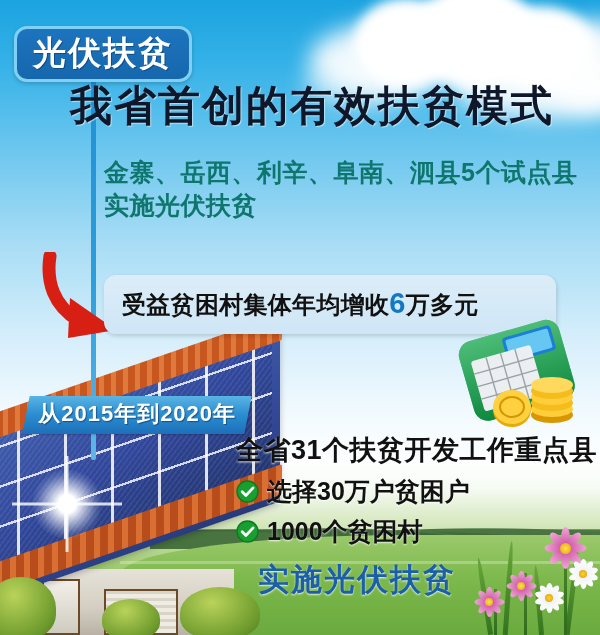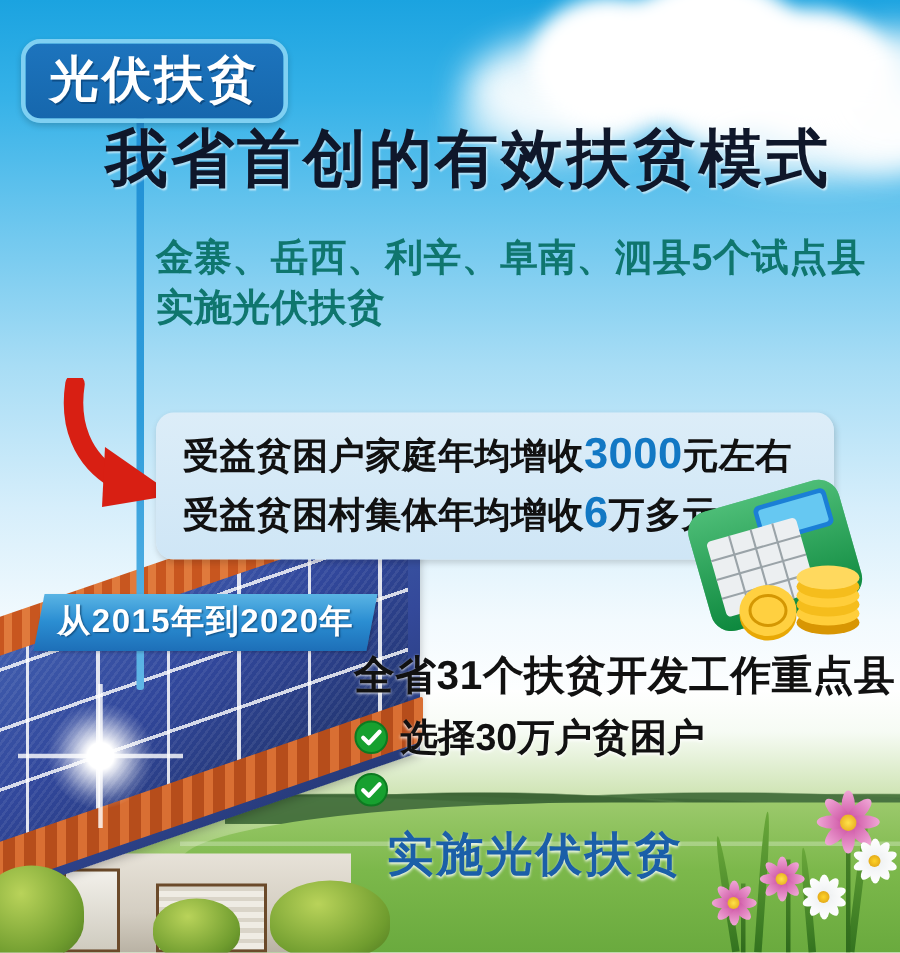--- a/index.html
+++ b/index.html
@@ -331,21 +331,20 @@
   </div>
 
   <div class="arrow">
     <svg viewBox="0 0 110 96" width="110" height="96">
       <path d="M16,4 C12,30 20,54 44,68" stroke="#d81f13" stroke-width="13" fill="none" stroke-linecap="round"></path>
       <path d="M36,46 L82,78 L34,86 Z" fill="#d81f13"></path>
     </svg>
   </div>
 
   <div class="callout">
-    <span class="ln"><span>受益贫困户家庭年均增收</span><span class="num">3000</span><span>元左右</span></span>
     <span class="ln"><span>受益贫困村集体年均增收</span><span class="num">6</span><span>万多元</span></span>
   </div>
 
   <div class="calc">
     <svg viewBox="0 0 140 112" width="140" height="112">
       <g transform="rotate(-16 70 56)">
         <rect x="14" y="10" width="104" height="82" rx="14" fill="#0f9a46"></rect>
         <rect x="14" y="10" width="104" height="82" rx="14" fill="url(#gshine)" opacity=".55"></rect>
         <rect x="60" y="16" width="50" height="26" rx="4" fill="#1b7fd6"></rect>
         <rect x="63" y="19" width="44" height="20" rx="2" fill="#66c8f2"></rect>
@@ -400,18 +399,19 @@
     </div>
 
     <div class="bullet">
       <span class="chk">
         <svg viewBox="0 0 24 24" width="23" height="23">
           <circle cx="12" cy="12" r="11" fill="#17a02f"></circle>
           <circle cx="12" cy="12" r="11" fill="none" stroke="#0d7a20" stroke-width="1.4"></circle>
           <path d="M6.4 12.3 L10.3 16.2 L17.8 8.2" stroke="#ffffff" stroke-width="2.9" fill="none" stroke-linecap="round" stroke-linejoin="round"></path>
         </svg>
       </span>
+      <span class="btext">1000个贫困村</span>
     </div>
 
     <div class="closing">实施光伏扶贫</div>
   </div>
 
 </div>
 
 </body></html>

